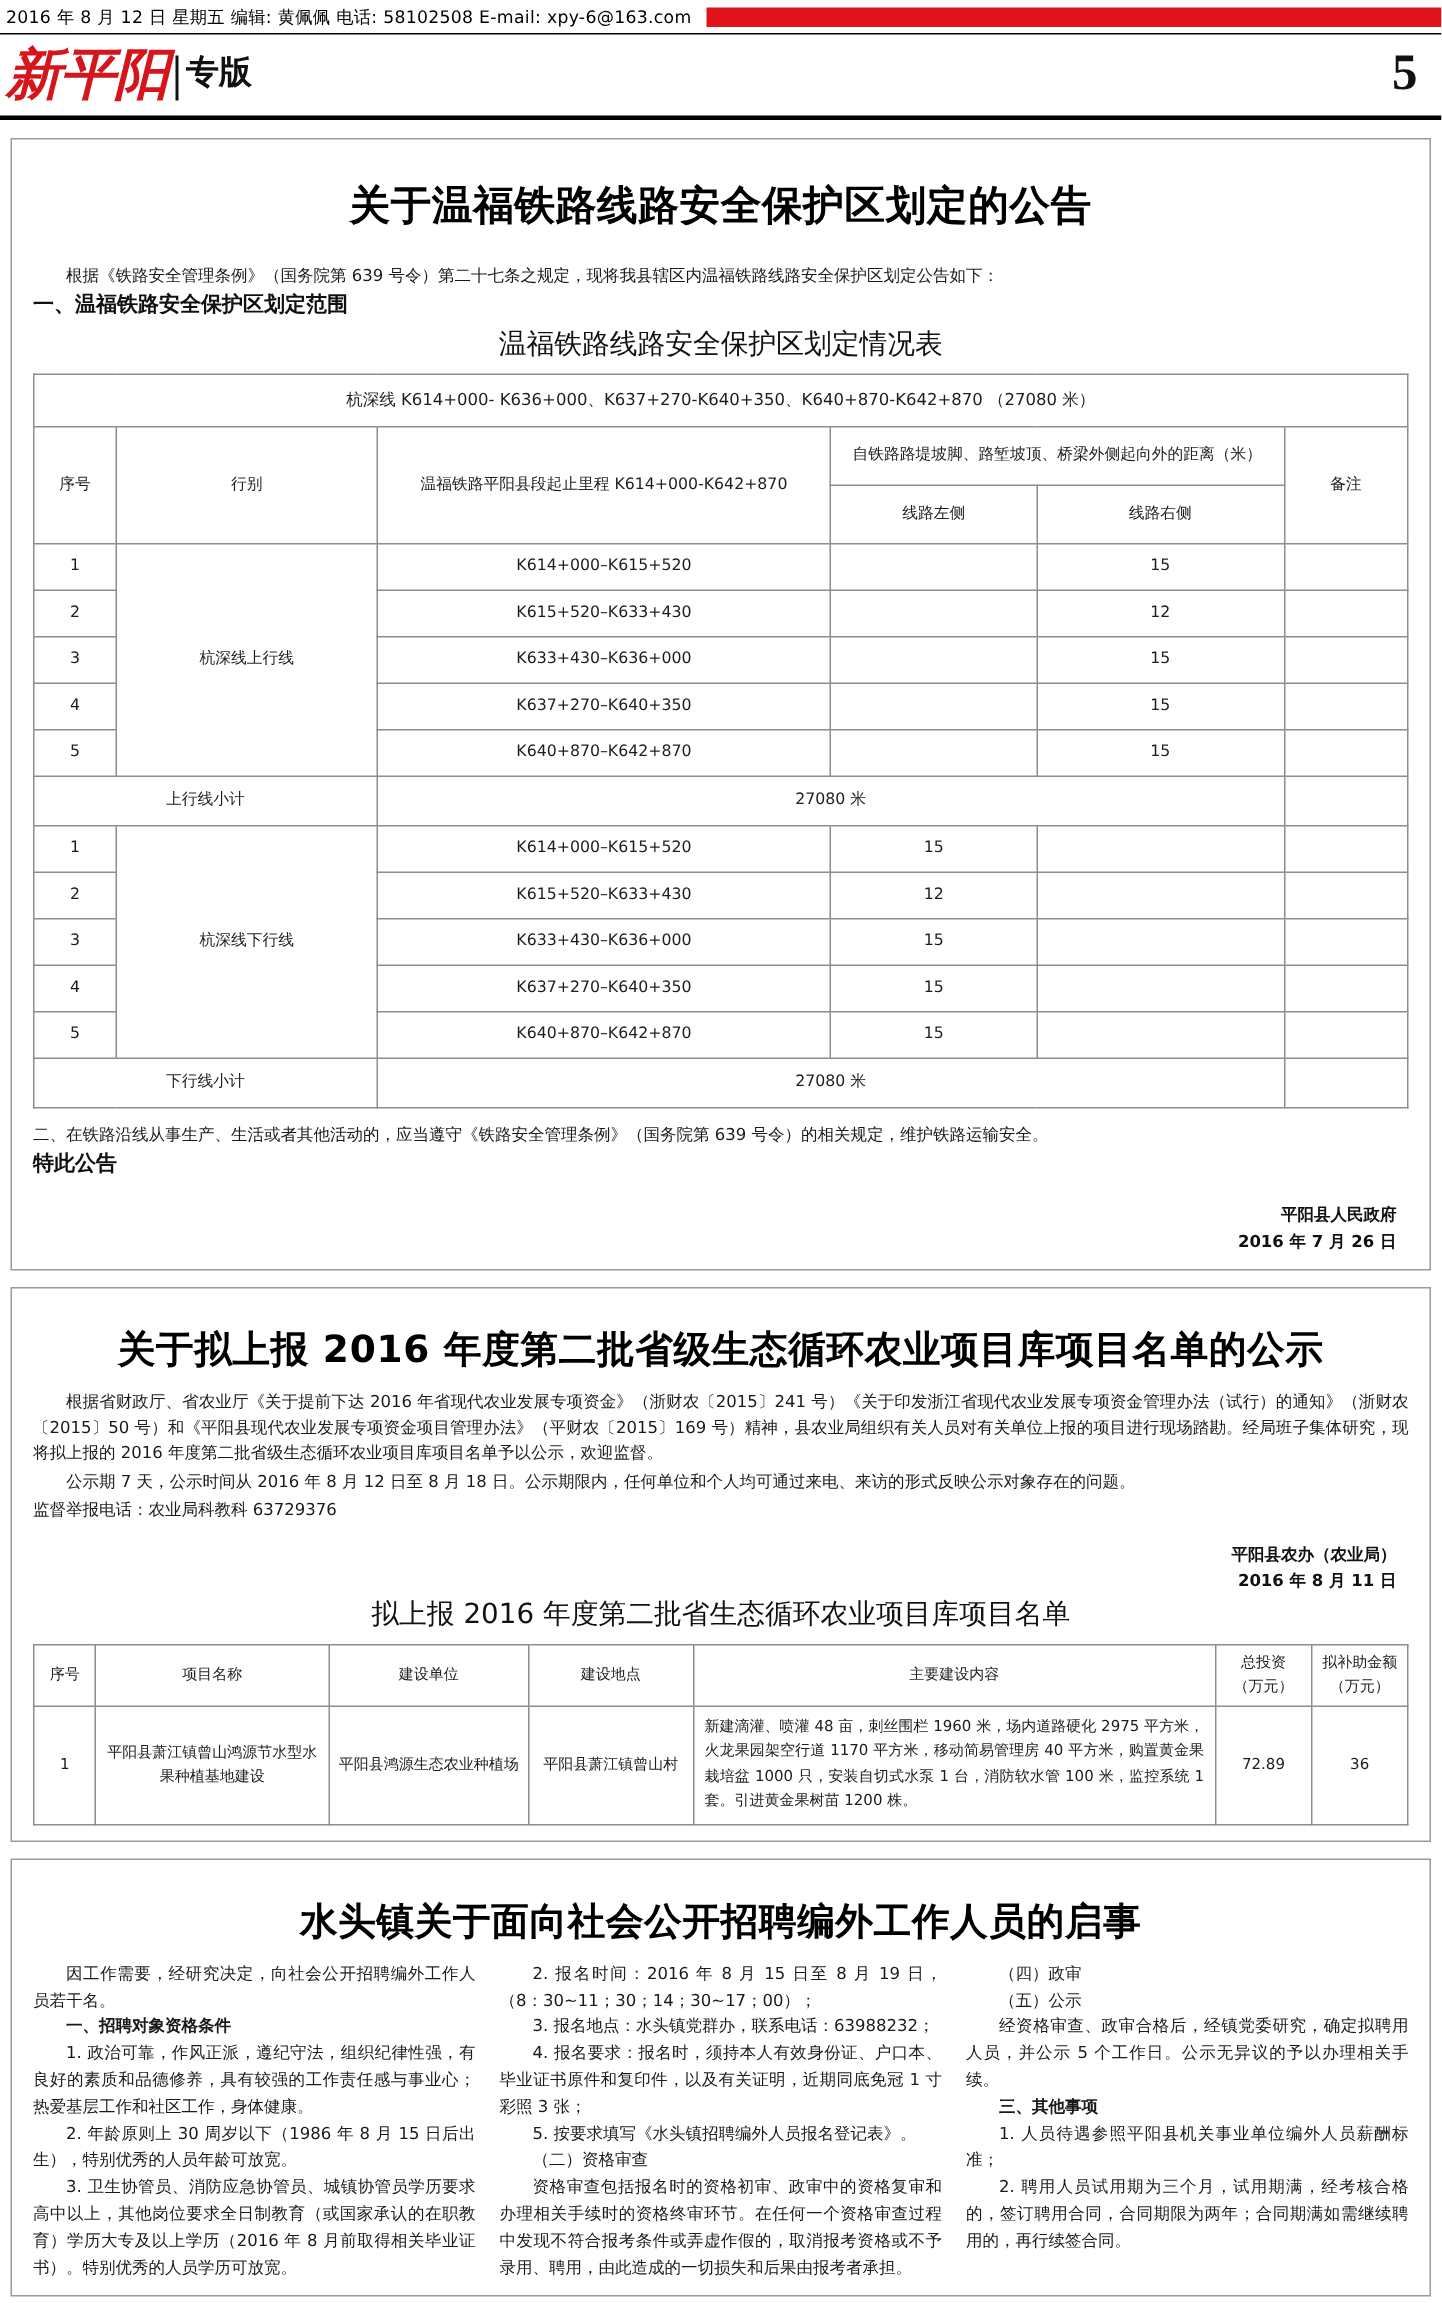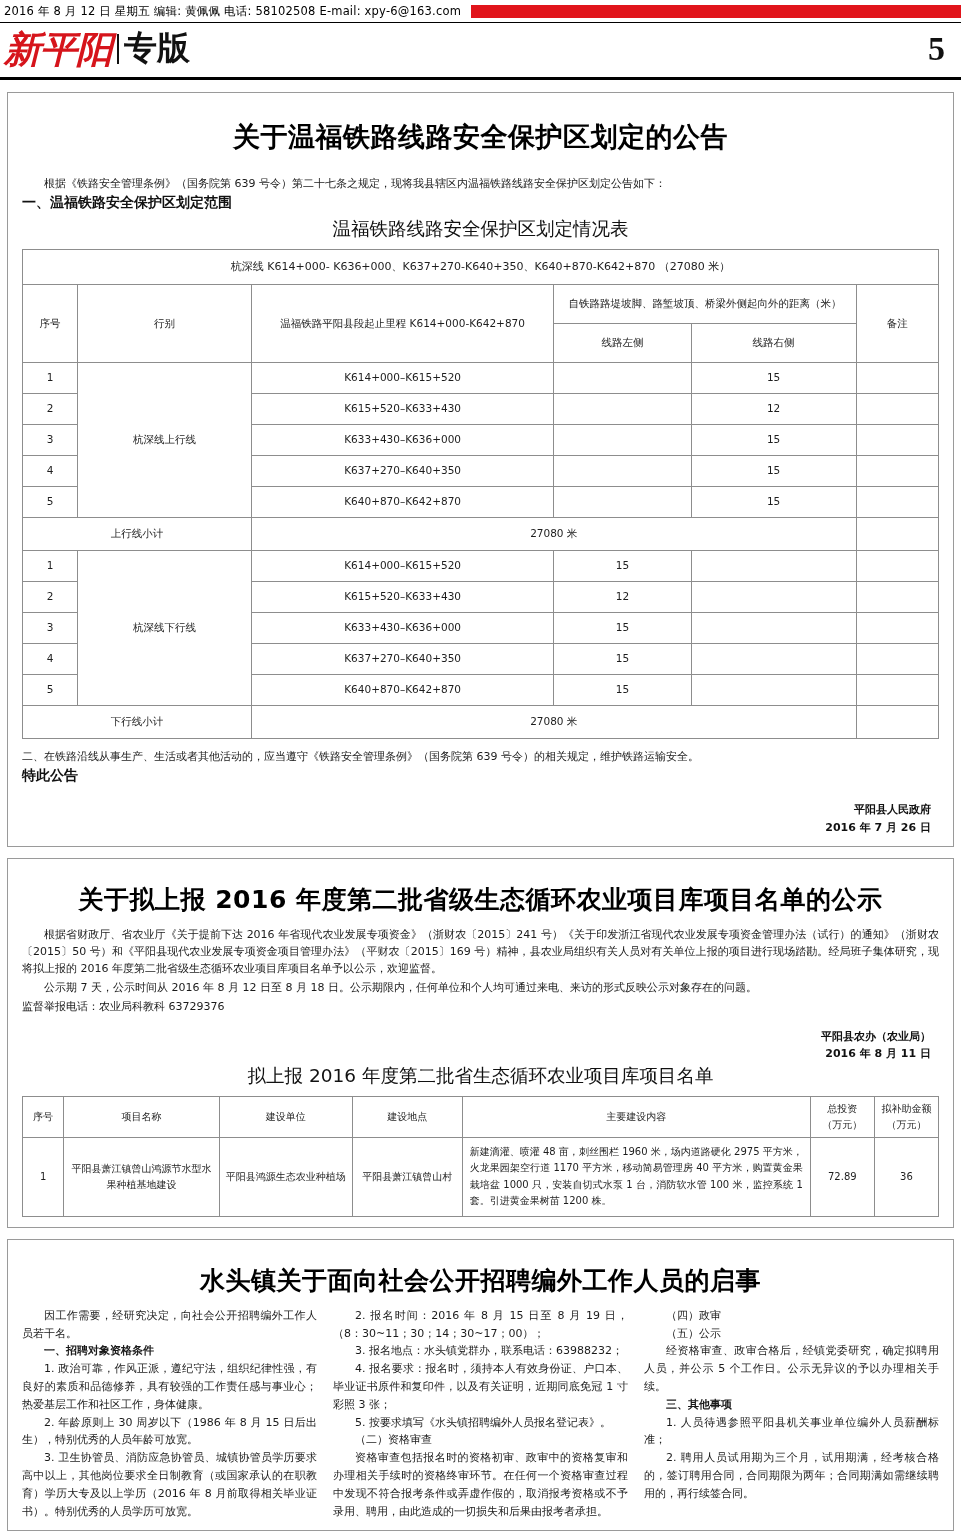--- a/index.html
+++ b/index.html
@@ -51,21 +51,21 @@
   .masthead-main {
     display: flex;
     align-items: center;
     justify-content: space-between;
     height: 52px;
     padding: 0 8px 0 4px;
     box-sizing: border-box;
   }
   .brand {
     display: flex;
-    align-items: flex-start;
+    align-items: center;
   }
   .brand-red {
     color: #d6141b;
     font-family: "DejaVu Serif", "Liberation Serif", serif;
     font-size: 37px;
     font-weight: bold;
     font-style: italic;
     letter-spacing: -1px;
     line-height: 1;
   }
@@ -73,21 +73,21 @@
     display: inline-block;
     width: 2px;
     height: 30px;
     background: #111;
     margin: 0 5px;
     position: relative;
     top: 3px;
   }
   .brand-black {
     color: #111;
-    font-size: 33px;
+    font-size: 22px;
     font-weight: bold;
     line-height: 1;
     font-family: "DejaVu Sans", "Liberation Sans", sans-serif;
   }
   .page-number {
     font-size: 34px;
     font-weight: bold;
     font-family: "Liberation Serif", "DejaVu Serif", serif;
     color: #111;
     padding-right: 8px;

